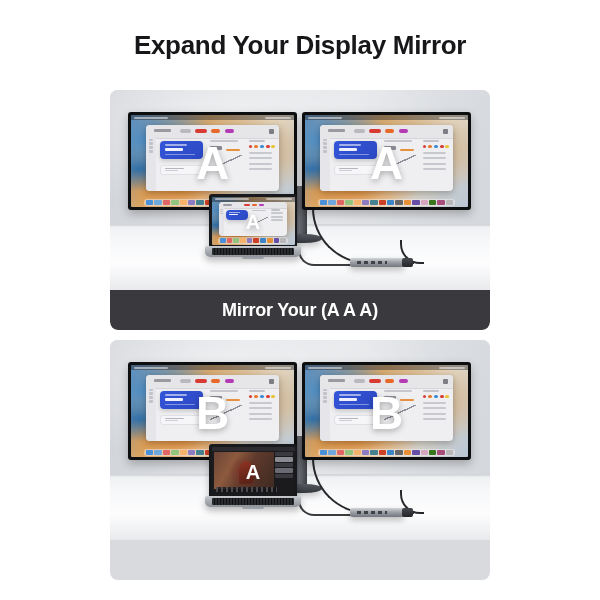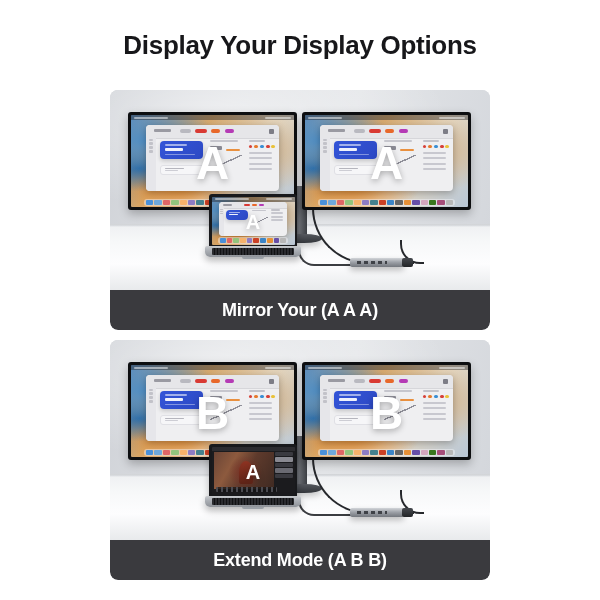--- a/index.html
+++ b/index.html
@@ -260,21 +260,21 @@
   }
   .labelbar span{
     color:#ffffff;font-size:18px;font-weight:bold;letter-spacing:-0.2px;
   }
 </style>
 </head>
 <body>
 
 <div class="page">
 
-  <div class="title">Display Your Display Options</div>
+  <div class="title">Expand Your Display Mirror</div>
 
   <div class="panel panel-1">
     <div class="scene">
       <div class="wall"></div>
       <div class="desk"></div>
       <div class="desk-edge"></div>
 
       <div class="stand-col"></div>
       <div class="stand-base"></div>
 
@@ -698,18 +698,15 @@
         </div>
         <div class="lt-notch"></div>
       </div>
 
       <div class="hub">
         <div class="ports"></div>
         <div class="plug"></div>
       </div>
     </div>
 
-    <div class="labelbar">
-      <span>Extend Mode (A B B)</span>
-    </div>
   </div>
 
 </div>
 
 </body></html>

